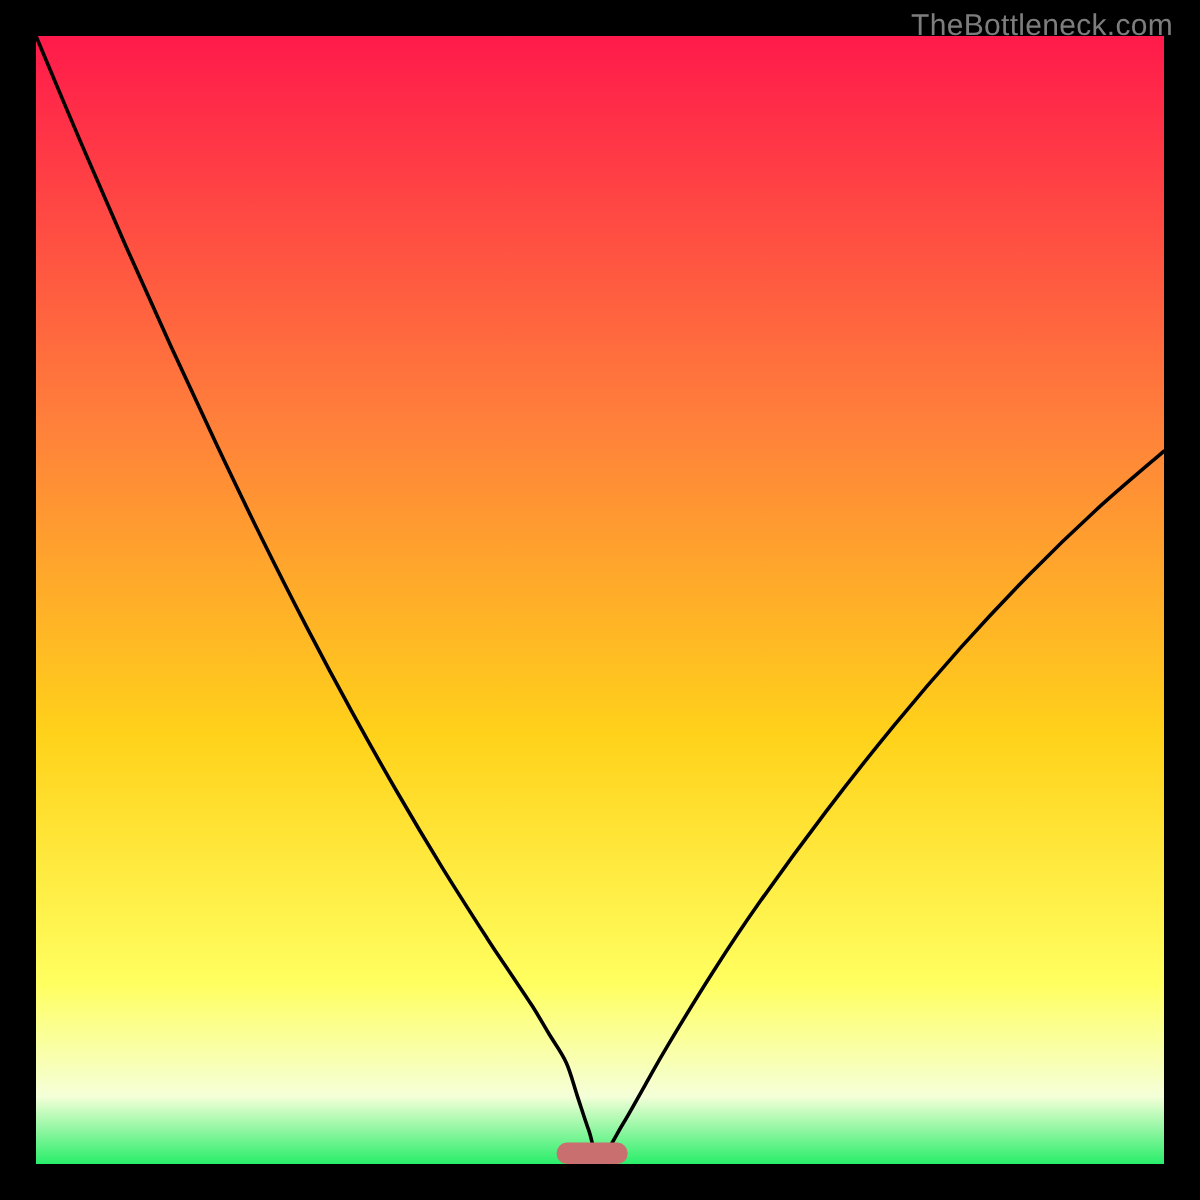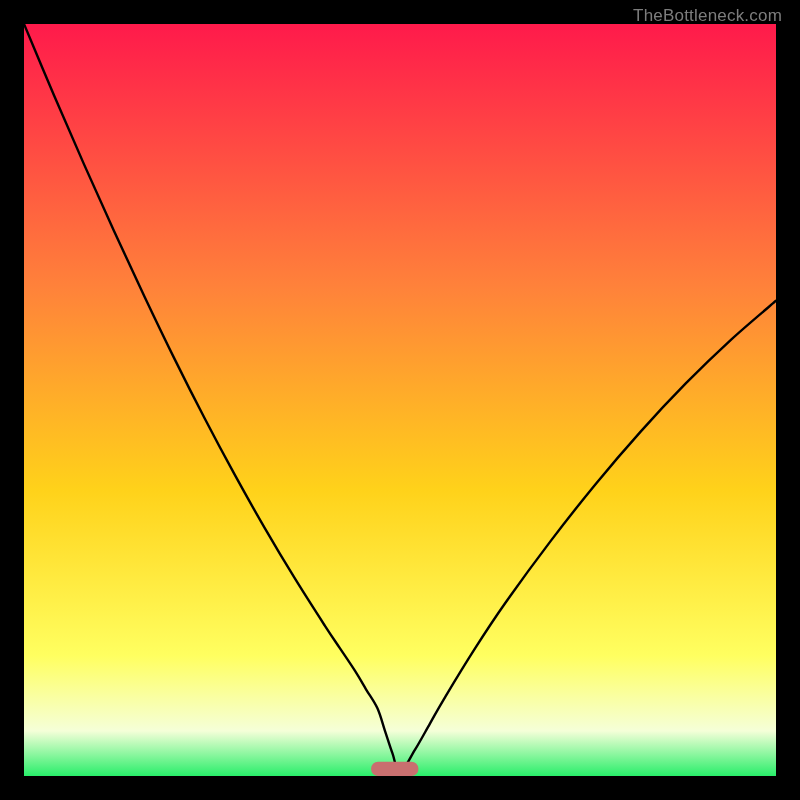--- a/index.html
+++ b/index.html
@@ -29,21 +29,21 @@
   .plot svg {
     display: block;
     width: 752px;
     height: 752px;
   }
   .watermark {
     position: absolute;
     top: 6px;
     right: 18px;
     color: #7d7d7d;
-    font-size: 17px;
+    font-size: 20px;
     letter-spacing: 0.2px;
     font-weight: 400;
     user-select: none;
   }
 </style>
 </head>
 <body>
 
 <div class="frame">
 

